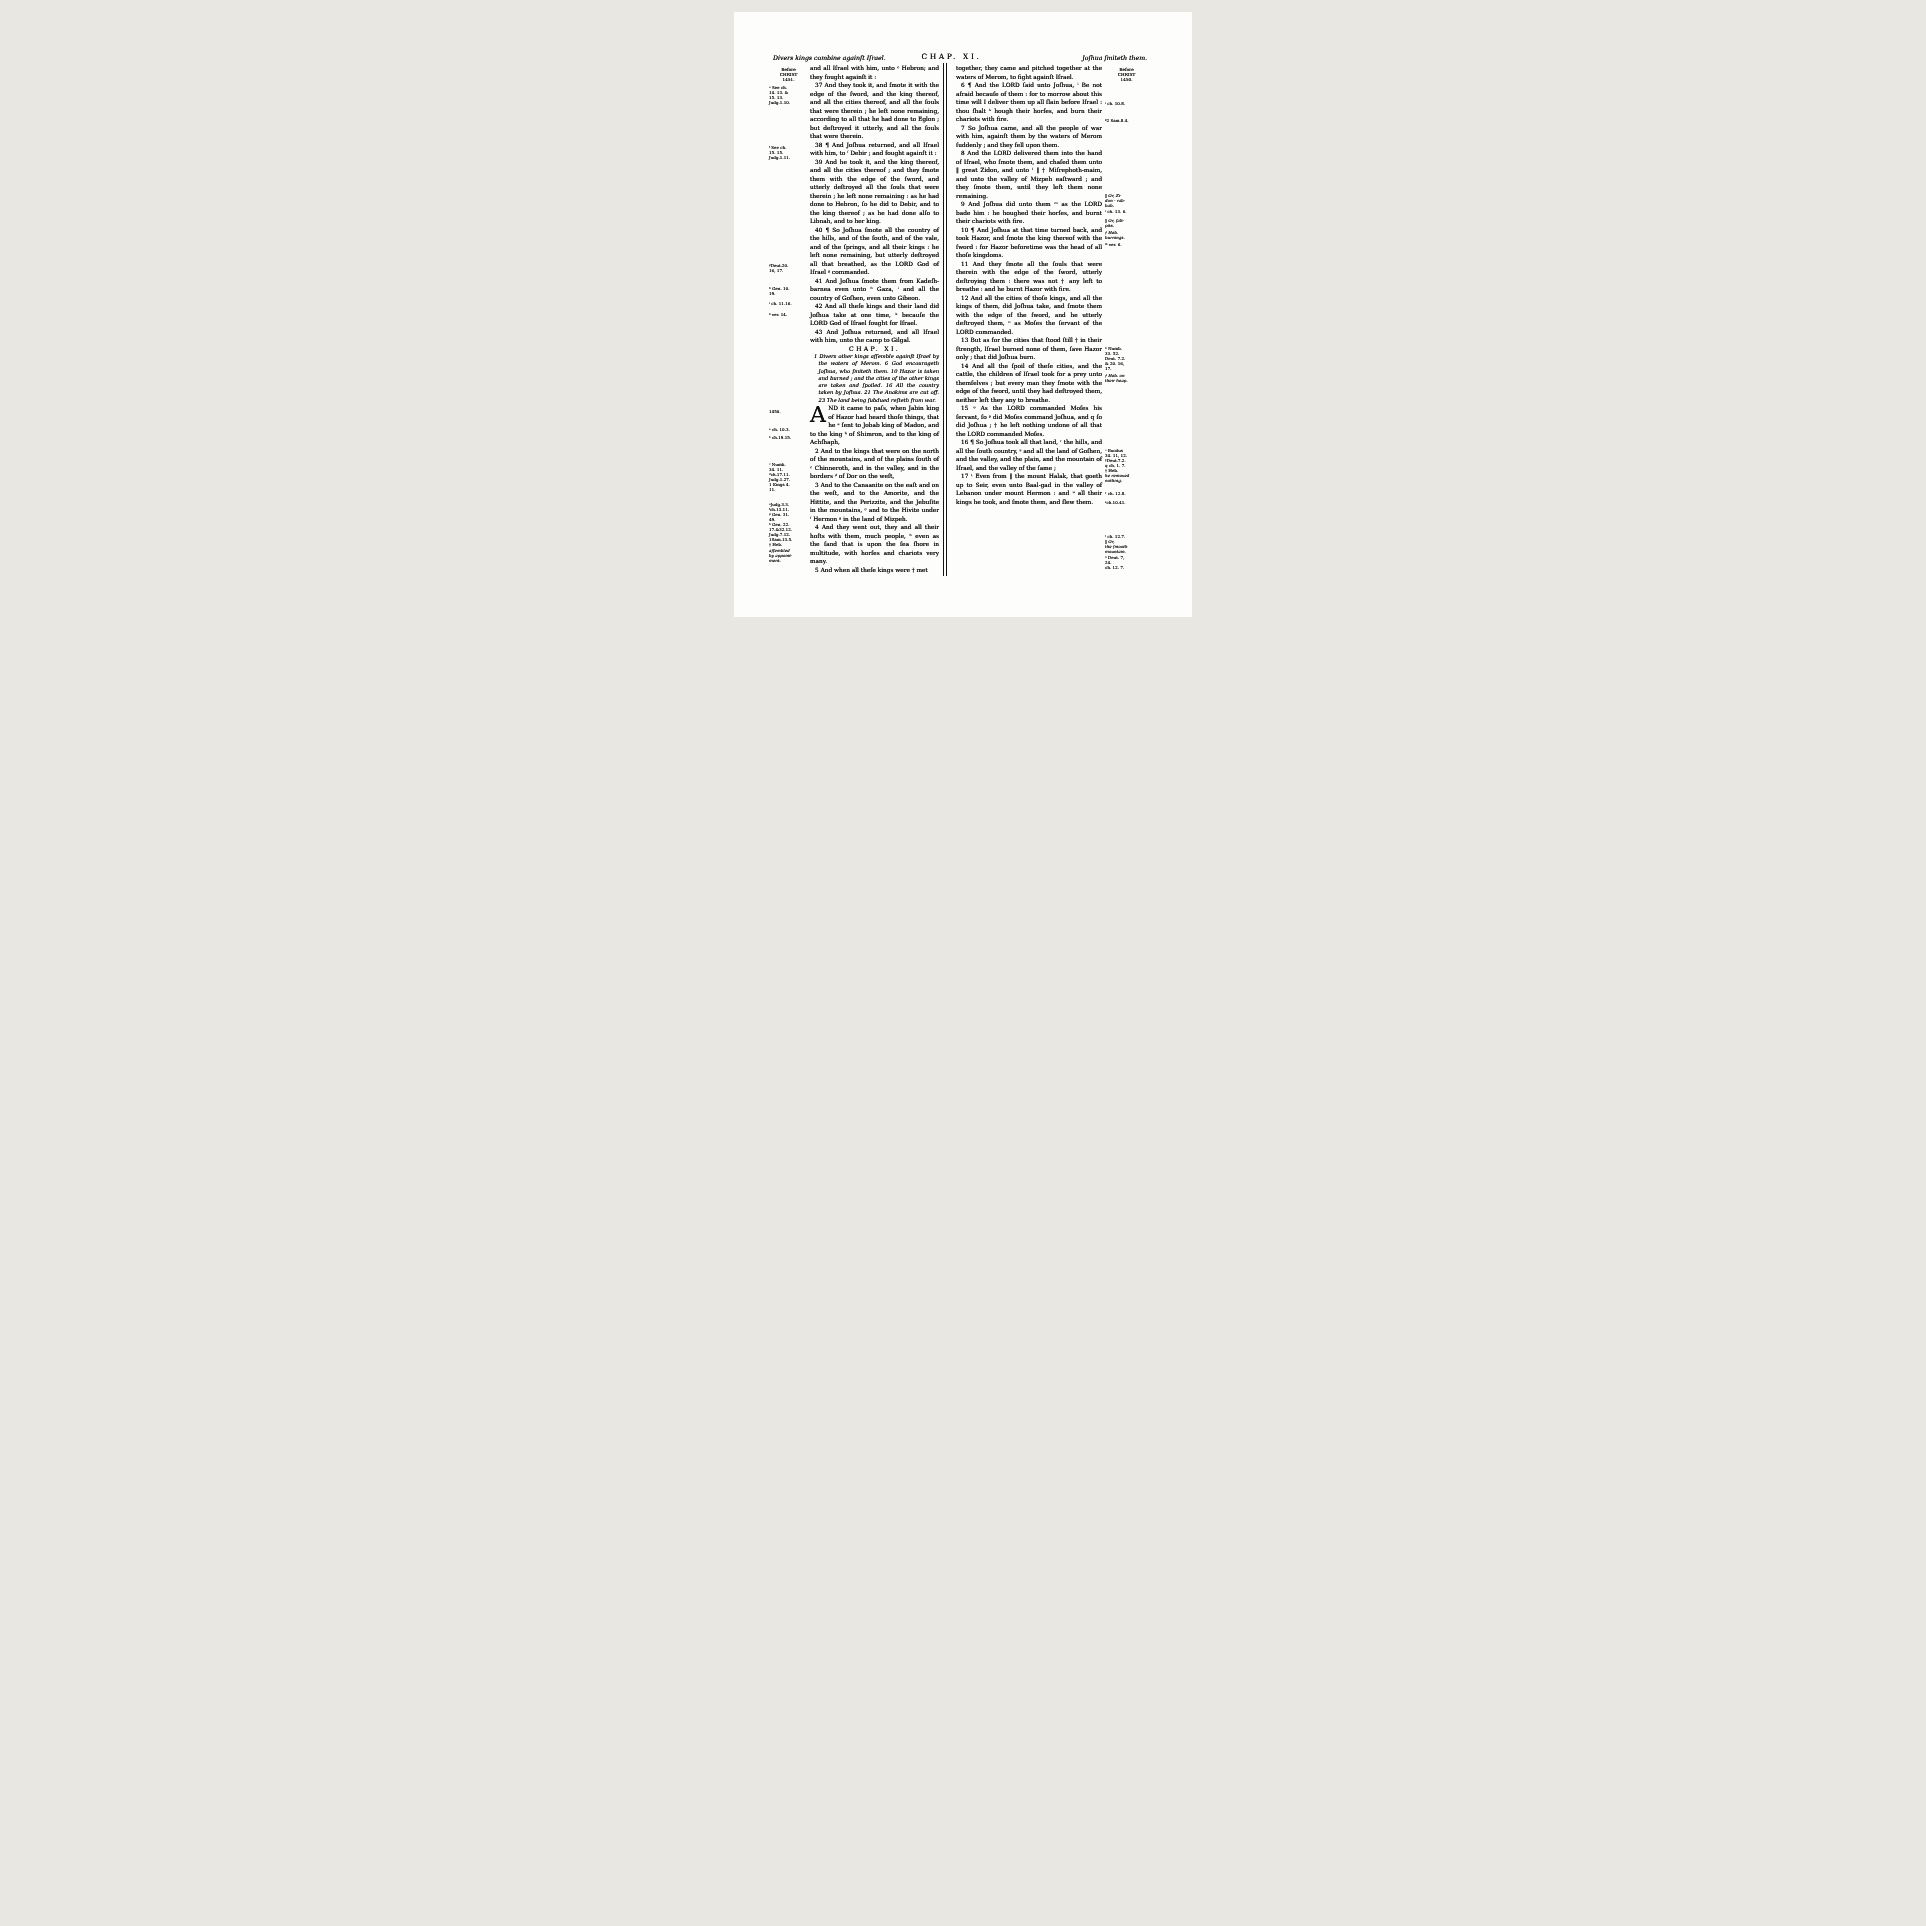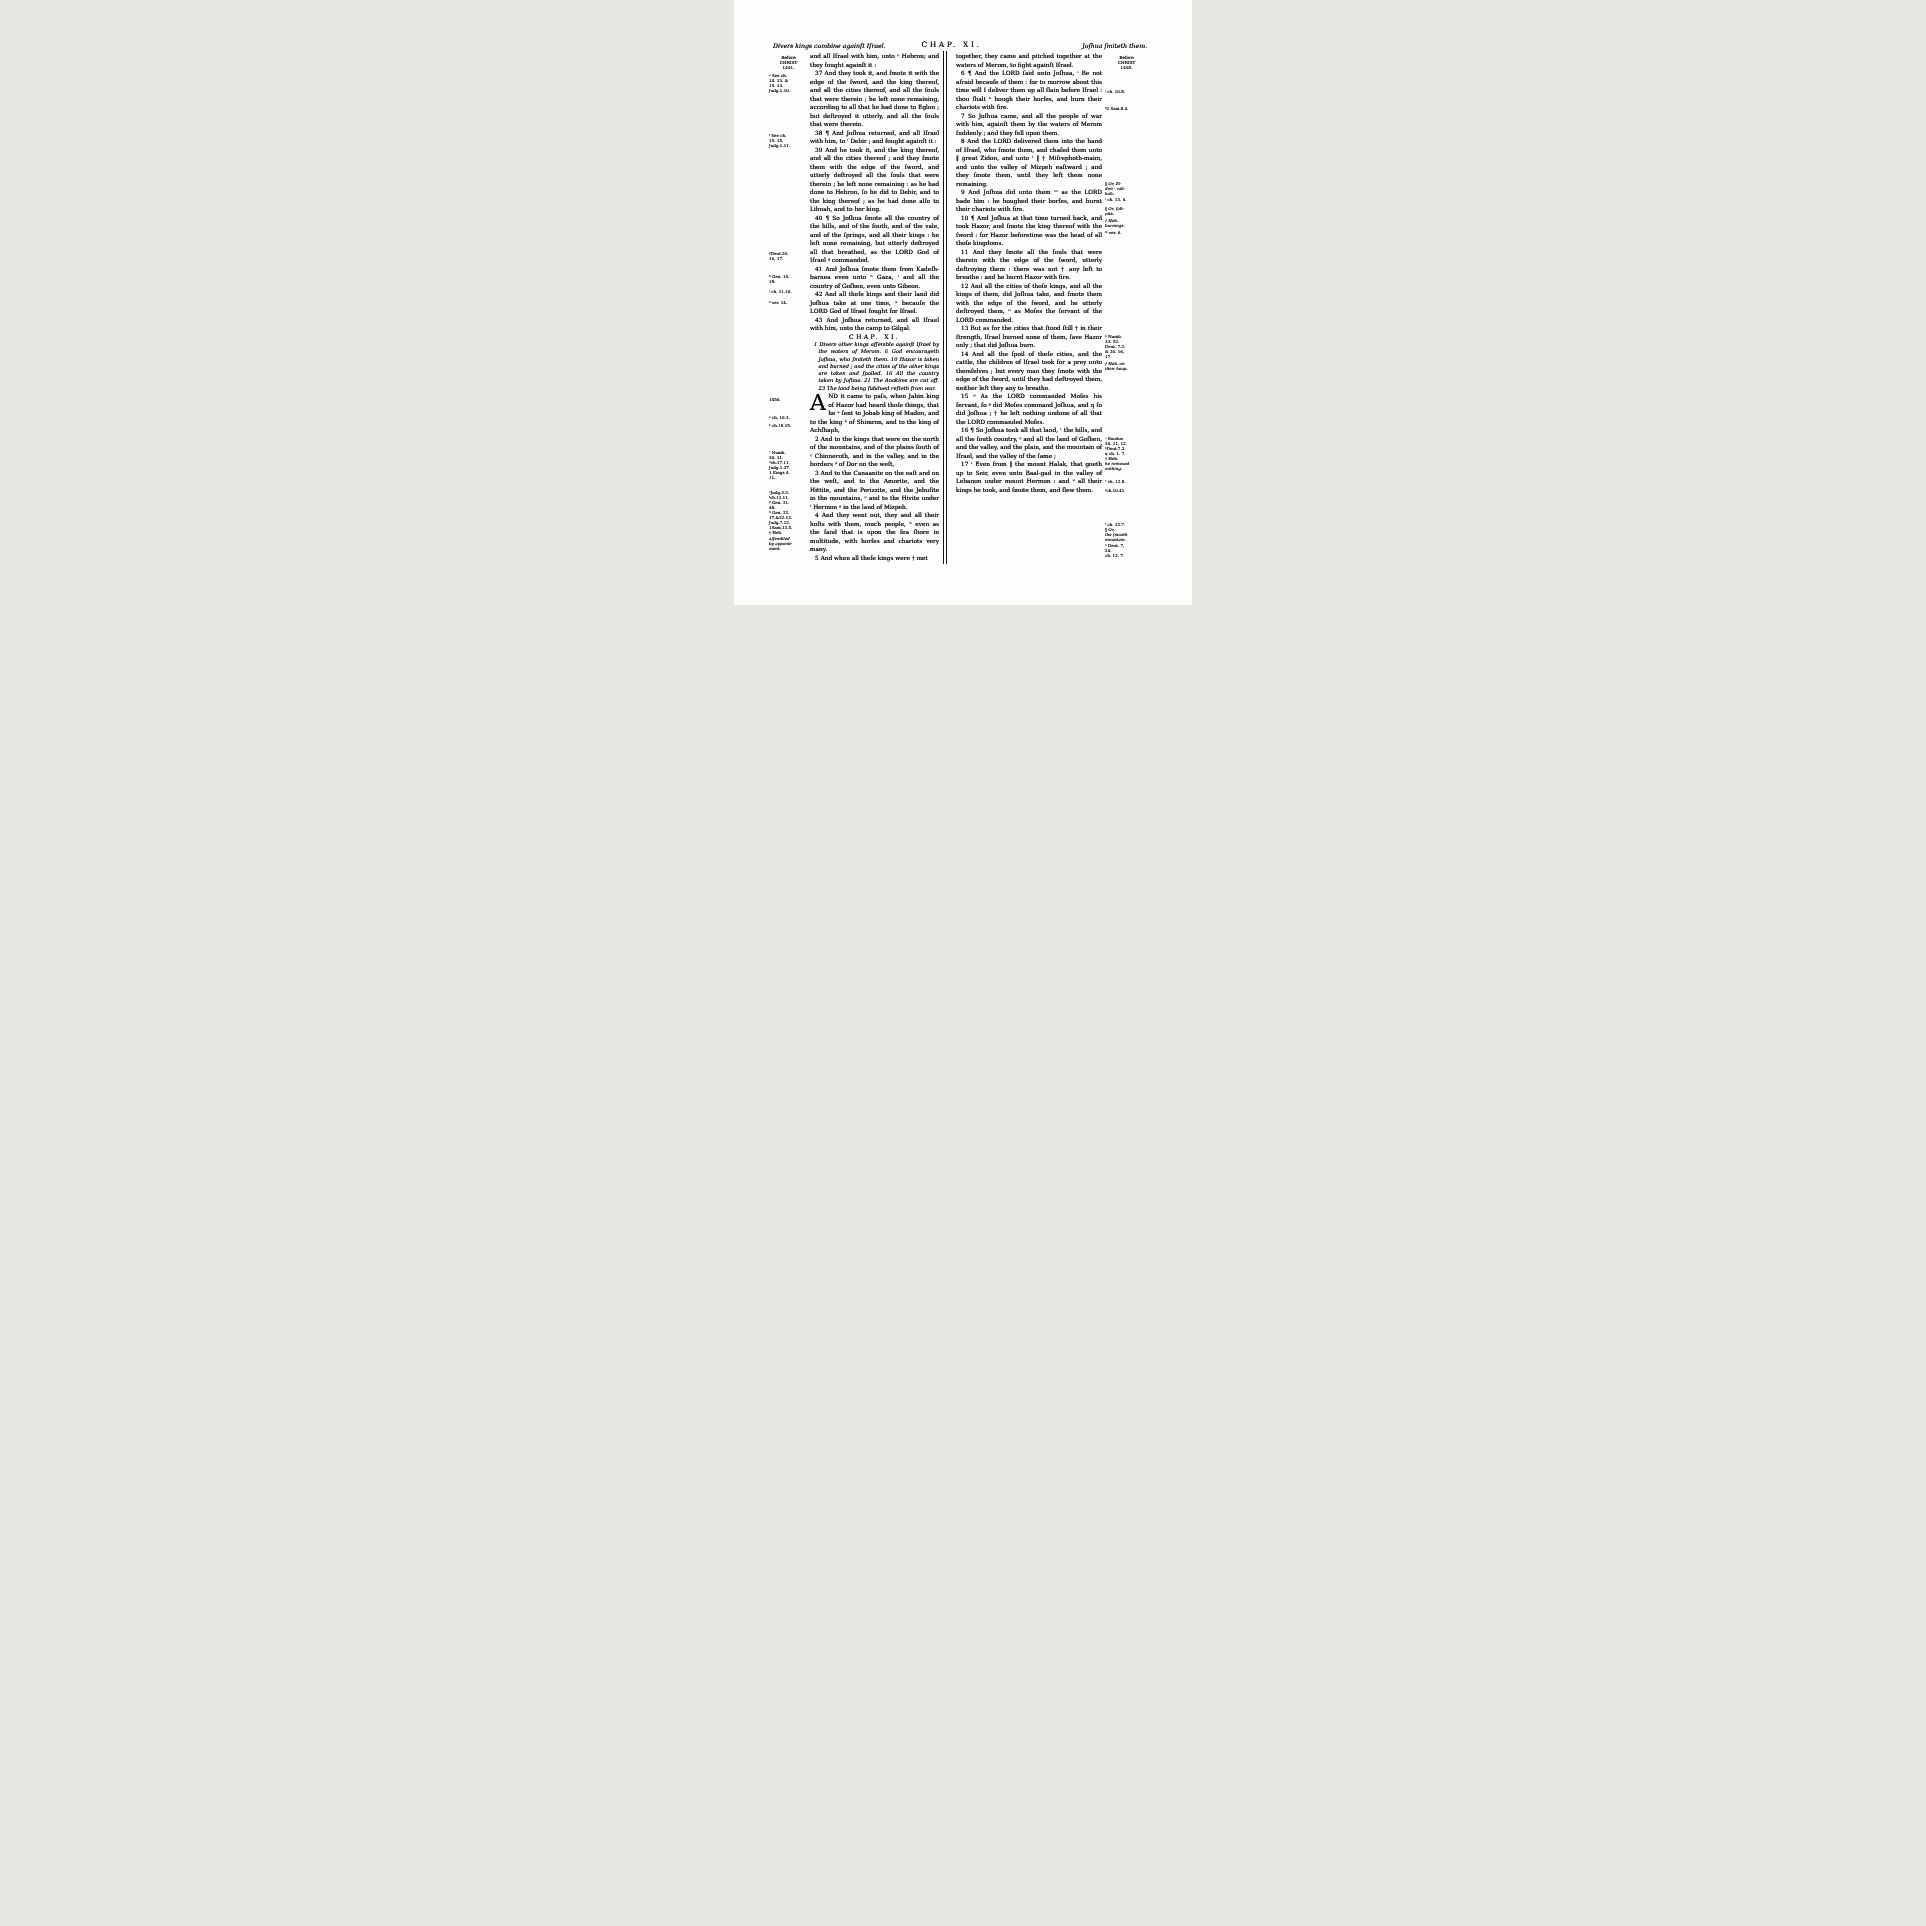--- a/index.html
+++ b/index.html
@@ -1,19 +1,19 @@
 <!DOCTYPE html>
 <html style="font-size:6.2px"><head>
 <meta charset="utf-8">
 <style>
   html,body{margin:0;padding:0;background:#e9e7e2;}
   .page{
     position:relative;
     width:458px;height:605px;
-    margin:0 auto;
+    margin:12px auto;
     background:#fdfdfb;
     font-family:"DejaVu Serif","Liberation Serif",serif;
     color:#0e0e0e;
     overflow:hidden;
   }
   .ink{text-shadow:0.1px 0 currentColor;}
   
   .running-head{position:absolute;top:40px;left:0;width:100%;height:11.6px;}
   .rh-left{position:absolute;left:39px;top:1.5px;font-style:italic;font-size:6.2px;}
   .rh-center{position:absolute;left:0;right:23px;top:0;text-align:center;font-size:7.3px;letter-spacing:2.7px;}

